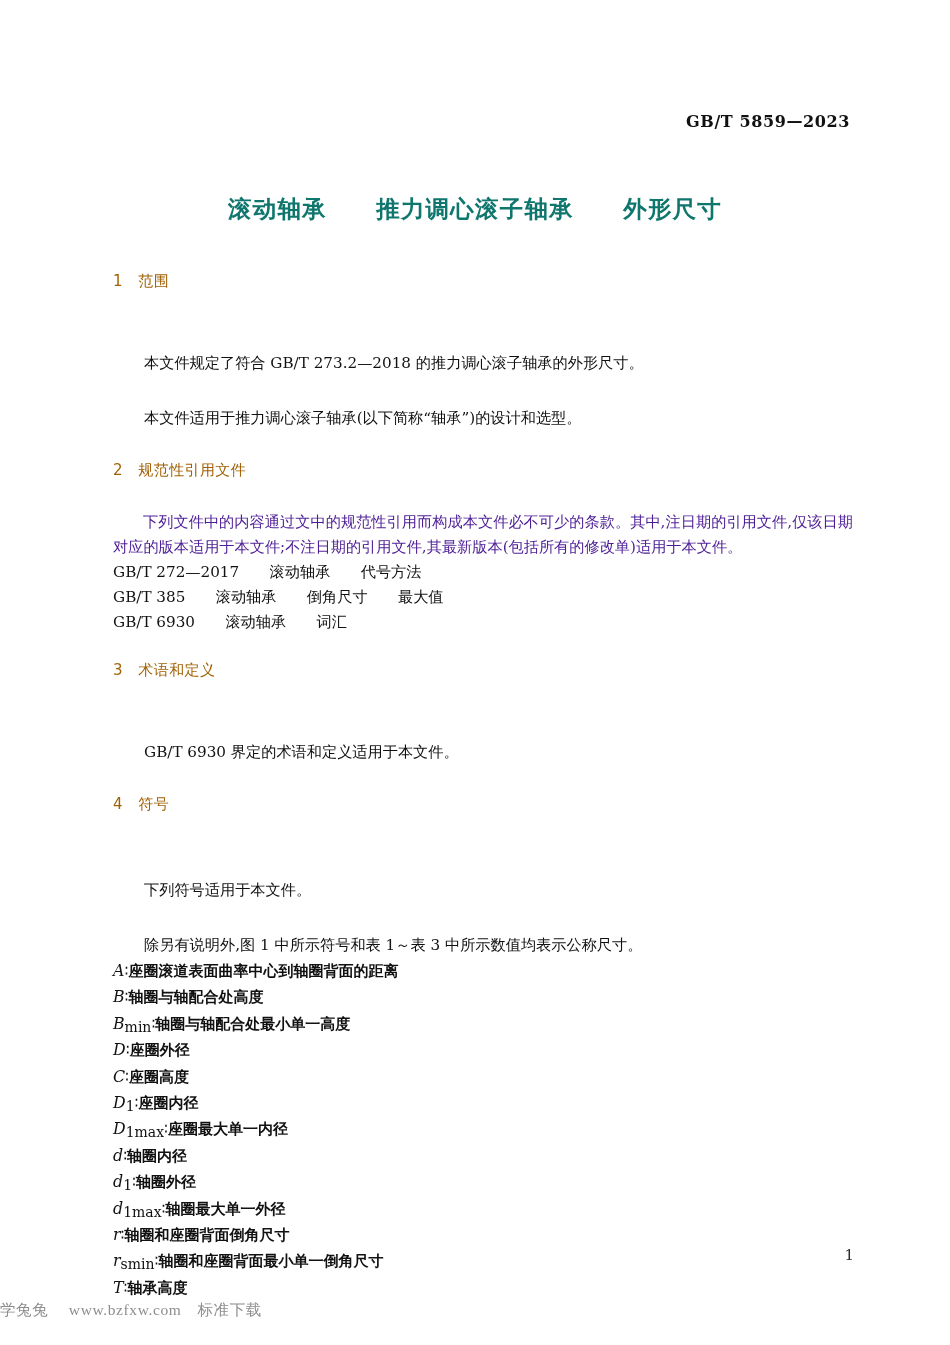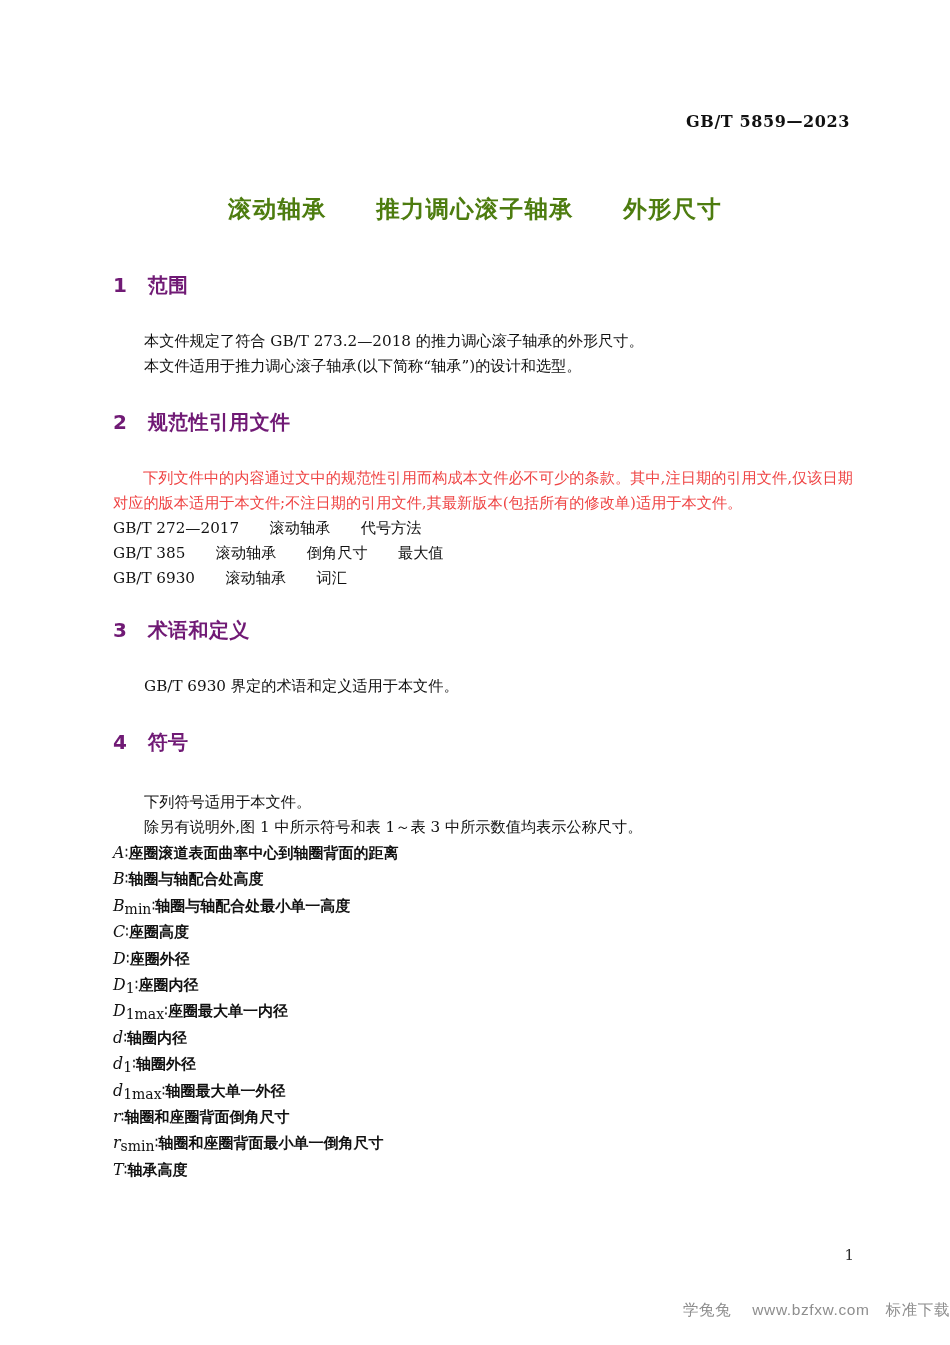--- a/index.html
+++ b/index.html
@@ -34,60 +34,60 @@
   .doc-title {
     position: absolute;
     top: 193px;
     left: 0;
     width: 950px;
     text-align: center;
     font-family: "DejaVu Sans", "Liberation Sans", sans-serif;
     font-weight: bold;
     font-size: 23.5px;
     letter-spacing: 1.2px;
-    color: #4d7c0f;
+    color: #0f766e;
     white-space: pre;
   }
 
   
   .body {
     position: absolute;
     top: 272px;
     left: 113px;
     width: 740px;
   }
 
   .h2 {
     font-family: "DejaVu Sans", "Liberation Sans", sans-serif;
-    font-weight: bold;
-    font-size: 20px;
+    font-weight: normal;
+    font-size: 15px;
     letter-spacing: 0.4px;
-    color: #701a75;
+    color: #a16207;
     white-space: pre;
   }
 
   .para {
     font-size: 15.2px;
     line-height: 25px;
-    color: #ef4444;
+    color: #4c1d95;
     text-align: justify;
     white-space: normal;
   }
   .para.indent {
     text-indent: 30px;
   }
 
   .line {
     font-size: 15.2px;
     line-height: 25px;
     color: #111;
     white-space: pre;
   }
 
-  .ml-indent { margin-left: 31px; }
+  .ml-indent { margin-left: 31px; margin-top: 30px; }
   .ml-ref    { }
 
   .sym {
     font-size: 15.2px;
     line-height: 25.4px;
     color: #111;
     white-space: pre;
   }
   .sym i {
     font-family: "DejaVu Serif", "Liberation Serif", serif;
@@ -120,22 +120,22 @@
     font-size: 15px;
     color: #2b2b2b;
   }
 
   
   .watermark {
     position: absolute;
     top: 1300px;
     left: 0;
     width: 950px;
-    text-align: right;
-    font-family: Liberation Sans, sans-serif;
+    text-align: left;
+    font-family: Liberation Serif, serif;
     font-size: 15.5px;
     color: #8e8e8e;
     letter-spacing: 0.6px;
     white-space: pre;
   }
 </style>
 </head>
 <body>
 
 <div class="page">
@@ -170,22 +170,22 @@
 
     <div class="h2">4　符号</div>
     <div class="gap-34"></div>
     <div class="line ml-indent">下列符号适用于本文件。</div>
     <div class="line ml-indent">除另有说明外,图 1 中所示符号和表 1～表 3 中所示数值均表示公称尺寸。</div>
 
     <div id="symbol-list">
         <div class="sym"><i>A</i><span>∶</span><span class="cn">座圈滚道表面曲率中心到轴圈背面的距离</span></div>
         <div class="sym"><i>B</i><span>∶</span><span class="cn">轴圈与轴配合处高度</span></div>
         <div class="sym"><i>B<sub>min</sub></i><span>∶</span><span class="cn">轴圈与轴配合处最小单一高度</span></div>
+        <div class="sym"><i>D</i><span>∶</span><span class="cn">座圈外径</span></div>
         <div class="sym"><i>C</i><span>∶</span><span class="cn">座圈高度</span></div>
-        <div class="sym"><i>D</i><span>∶</span><span class="cn">座圈外径</span></div>
         <div class="sym"><i>D<sub>1</sub></i><span>∶</span><span class="cn">座圈内径</span></div>
         <div class="sym"><i>D<sub>1max</sub></i><span>∶</span><span class="cn">座圈最大单一内径</span></div>
         <div class="sym"><i>d</i><span>∶</span><span class="cn">轴圈内径</span></div>
         <div class="sym"><i>d<sub>1</sub></i><span>∶</span><span class="cn">轴圈外径</span></div>
         <div class="sym"><i>d<sub>1max</sub></i><span>∶</span><span class="cn">轴圈最大单一外径</span></div>
         <div class="sym"><i>r</i><span>∶</span><span class="cn">轴圈和座圈背面倒角尺寸</span></div>
         <div class="sym"><i>r<sub>smin</sub></i><span>∶</span><span class="cn">轴圈和座圈背面最小单一倒角尺寸</span></div>
         <div class="sym"><i>T</i><span>∶</span><span class="cn">轴承高度</span></div>
       </div>
 

